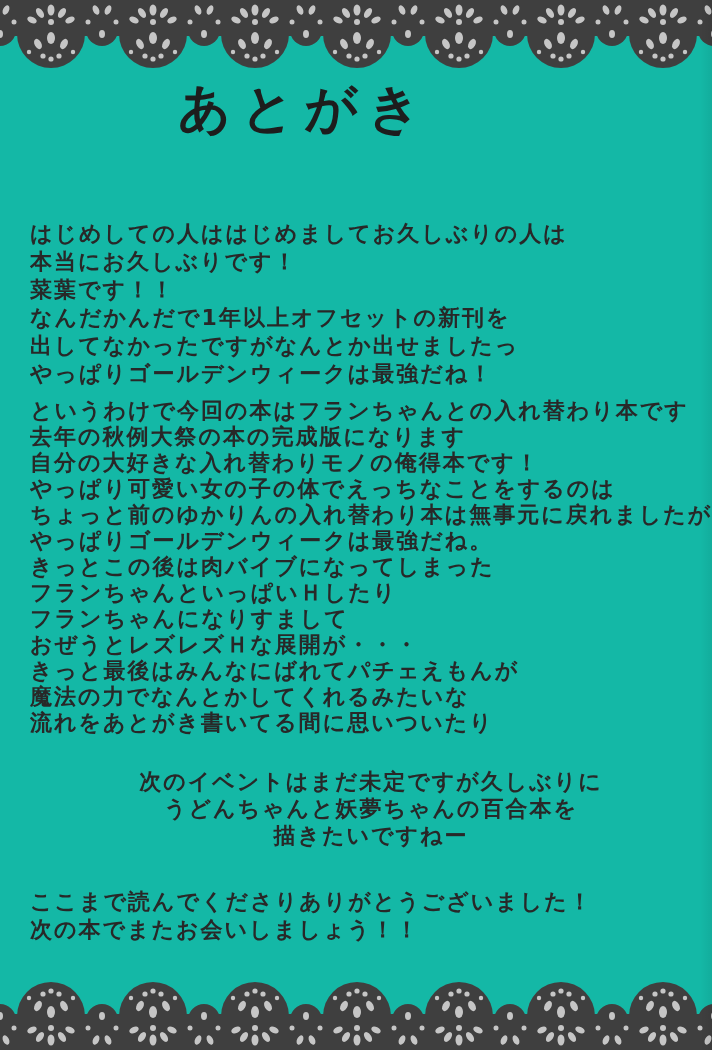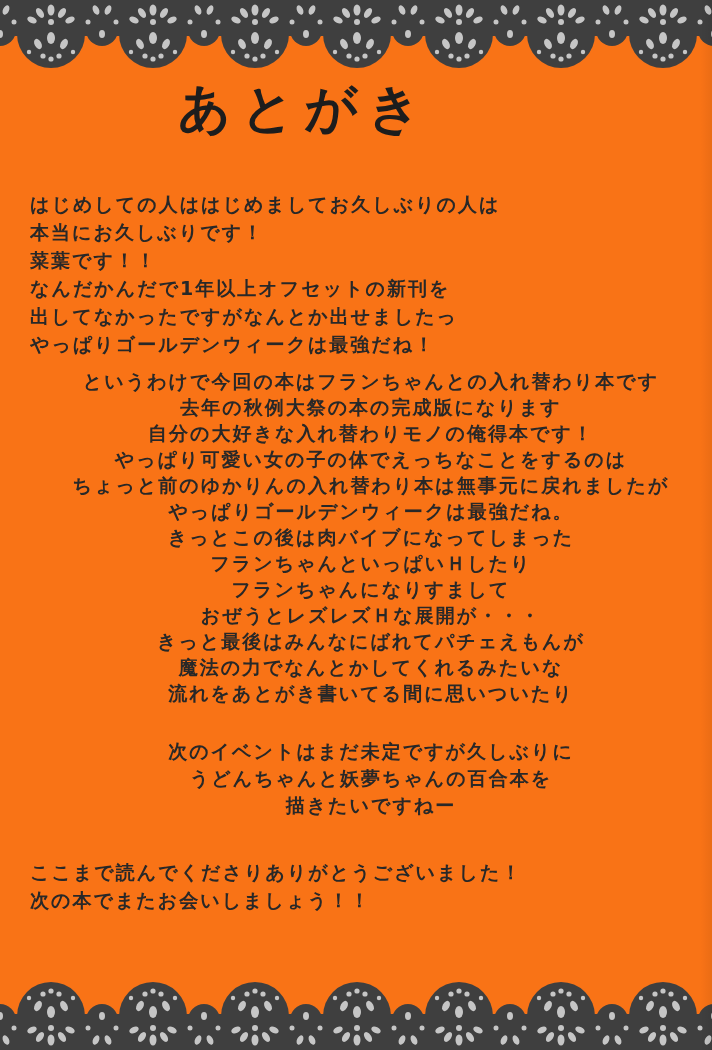--- a/index.html
+++ b/index.html
@@ -1,44 +1,45 @@
 <!DOCTYPE html>
 <html><head>
 <meta charset="utf-8">
 <style>
   html,body{margin:0;padding:0;background:#e8e8e8;}
   .page{
     position:relative;
     width:712px;height:1050px;
     margin:0 auto;
-    background:#f97316;
+    background:#14b8a6;
     overflow:hidden;
     font-family:"DejaVu Sans",sans-serif;
     color:#262626;
   }
   .lace{position:absolute;left:0;width:712px;pointer-events:none;}
   .lace-top{top:0;height:70px;}
   .lace-bottom{bottom:0;height:92px;}
   .page-title{
     position:absolute;top:74px;left:178px;
     font-size:52px;font-weight:700;
     letter-spacing:10px;
     white-space:nowrap;
     color:#1d1d1d;
   }
   .para{
     position:absolute;left:30px;right:0;
-    font-size:19px;font-weight:600;
+    font-size:22px;font-weight:600;
     letter-spacing:2px;
     white-space:nowrap;
     color:#282828;
+    margin-top:30px;
   }
   .para .line{overflow:hidden;}
   .p1{top:190px;} .p1 .line{height:28px;line-height:28px;}
-  .p2{top:368px;} .p2 .line{height:26px;line-height:26px;text-align:center;}
+  .p2{top:368px;} .p2 .line{height:26px;line-height:26px;}
   .p3{top:738px;} .p3 .line{height:27px;line-height:27px;text-align:center;}
   .p4{top:858px;} .p4 .line{height:28px;line-height:28px;}
   .edge-shadow{
     position:absolute;top:0;right:0;width:12px;height:1050px;
     background:linear-gradient(to right, rgba(0,0,0,0), rgba(0,0,0,0.06));
     pointer-events:none;
   }
   .svgdefs{position:absolute;width:0;height:0;}
 </style>
 </head>

